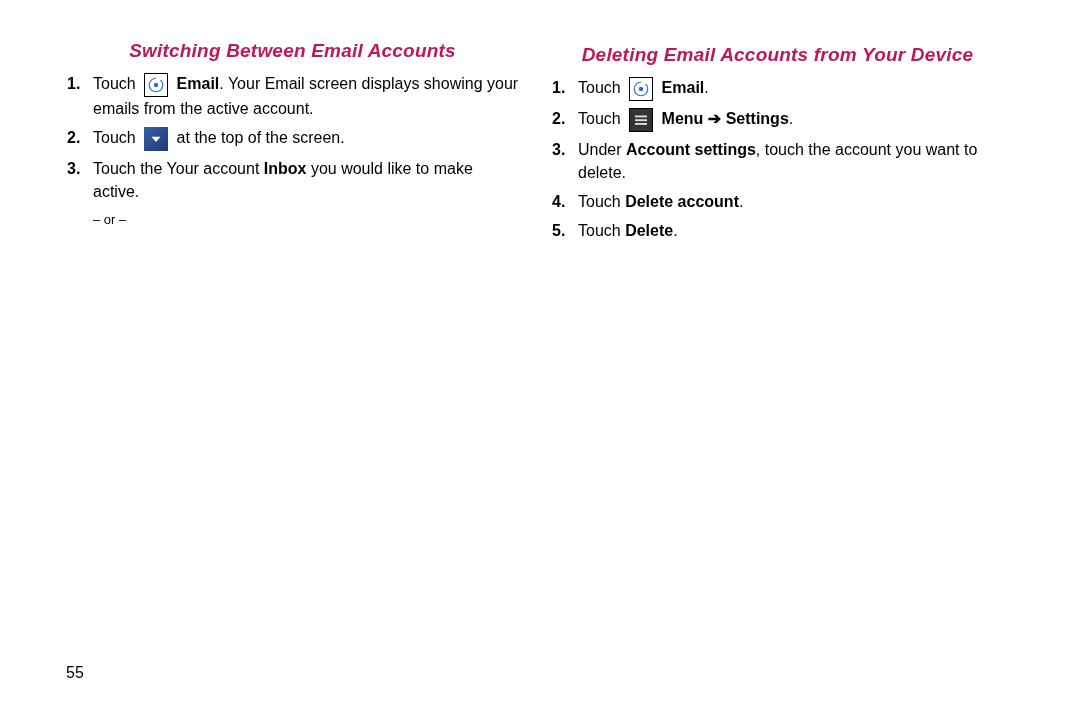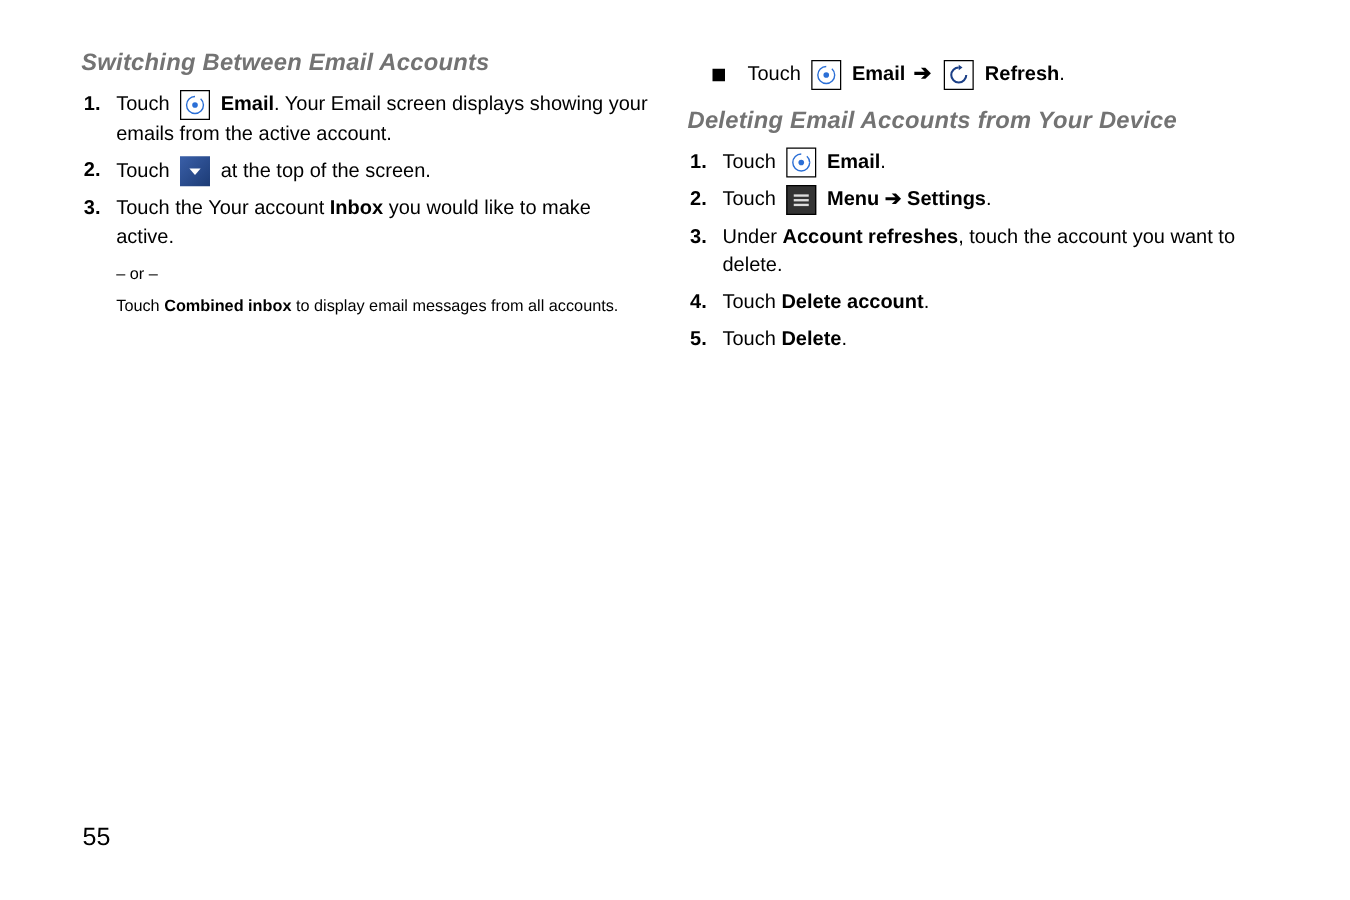--- a/index.html
+++ b/index.html
@@ -14,27 +14,28 @@
   }
   .page {
     display: flex;
     padding: 40px 50px 0 65px;
     gap: 30px;
   }
   .col {
     width: 455px;
   }
   h3.section-head {
-    color: #737373;
+    color: #be185d;
     font-style: italic;
     font-weight: bold;
     font-size: 19px;
     margin: 0 0 10px 0;
     font-family: Arial, Helvetica, sans-serif;
     letter-spacing: 0.2px;
+    text-align: center;
   }
   ol.steps {
     list-style: none;
     padding-left: 28px;
     margin: 0;
     counter-reset: step;
   }
   ol.steps > li {
     counter-increment: step;
     position: relative;
@@ -91,21 +92,21 @@
   .iconbox svg { width: 18px; height: 18px; }
   .arrow {
     font-weight: bold;
     margin: 0 2px;
     font-size: 17px;
   }
   .page-number {
     position: absolute;
     left: 66px;
     bottom: 38px;
-    font-size: 20px;
+    font-size: 16px;
   }
   b { font-weight: bold; }
 </style>
 </head>
 <body>
 
 <div class="page">
 
   <div class="col">
     <h3 class="section-head">Switching Between Email Accounts</h3>
@@ -127,51 +128,26 @@
         <span class="iconbox noborder" style="background:linear-gradient(135deg,#3a5fa8,#1c3b75);">
           <svg viewBox="0 0 24 24">
               <path d="M6 9 L12 16 L18 9 Z" fill="#fff"></path>
             </svg>
         </span>
         <span> at the top of the screen.</span>
       </li>
       <li>
         <span>Touch the Your account </span><b>Inbox</b><span> you would like to make active.</span>
         <div class="sub" style="margin-left:0;">– or –</div>
-        <div class="sub" style="margin-left:0;">
-          <span>Touch </span><b>Combined inbox</b><span> to display email messages from all accounts.</span>
-        </div>
       </li>
     </ol>
   </div>
 
   <div class="col">
 
-    <div class="bullet-line">
-      <span class="bullet-square"></span>
-      <span>
-        <span>Touch </span>
-        <span class="iconbox">
-          <svg viewBox="0 0 24 24">
-              <circle cx="12" cy="12" r="3" fill="#2b6fd6"></circle>
-              <path d="M12 3 a9 9 0 1 0 9 9" fill="none" stroke="#2b6fd6" stroke-width="1.5"></path>
-              <path d="M21 12 a9 9 0 0 0 -3 -6.7" fill="none" stroke="#2b6fd6" stroke-width="1.5"></path>
-            </svg>
-        </span>
-        <b>Email</b>
-        <span class="arrow">➔</span>
-        <span class="iconbox">
-          <svg viewBox="0 0 24 24">
-              <path d="M12 4 a8 8 0 1 0 8 8" fill="none" stroke="#1b3f86" stroke-width="2.2"></path>
-              <path d="M12 1 L12 7 L16 4 Z" fill="#1b3f86"></path>
-            </svg>
-        </span>
-        <b>Refresh</b><span>.</span>
-      </span>
-    </div>
 
     <h3 class="section-head" style="margin-top:4px;">Deleting Email Accounts from Your Device</h3>
 
     <ol class="steps">
       <li>
         <span>Touch </span>
         <span class="iconbox">
           <svg viewBox="0 0 24 24">
               <circle cx="12" cy="12" r="3" fill="#2b6fd6"></circle>
               <path d="M12 3 a9 9 0 1 0 9 9" fill="none" stroke="#2b6fd6" stroke-width="1.5"></path>
@@ -185,21 +161,21 @@
         <span class="iconbox" style="background:#333;">
           <svg viewBox="0 0 24 24">
               <rect x="4" y="6" width="16" height="2.5" fill="#ddd"></rect>
               <rect x="4" y="11" width="16" height="2.5" fill="#ddd"></rect>
               <rect x="4" y="16" width="16" height="2.5" fill="#ddd"></rect>
             </svg>
         </span>
         <b>Menu</b><b> ➔ </b><b>Settings</b><span>.</span>
       </li>
       <li>
-        <span>Under </span><b>Account refreshes</b><span>, touch the account you want to delete.</span>
+        <span>Under </span><b>Account settings</b><span>, touch the account you want to delete.</span>
       </li>
       <li>
         <span>Touch </span><b>Delete account</b><span>.</span>
       </li>
       <li>
         <span>Touch </span><b>Delete</b><span>.</span>
       </li>
     </ol>
   </div>
 </div>

